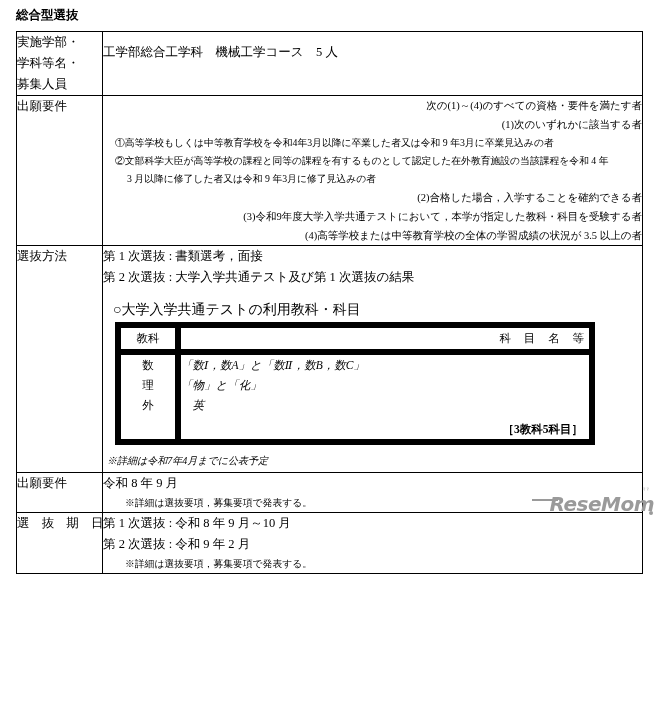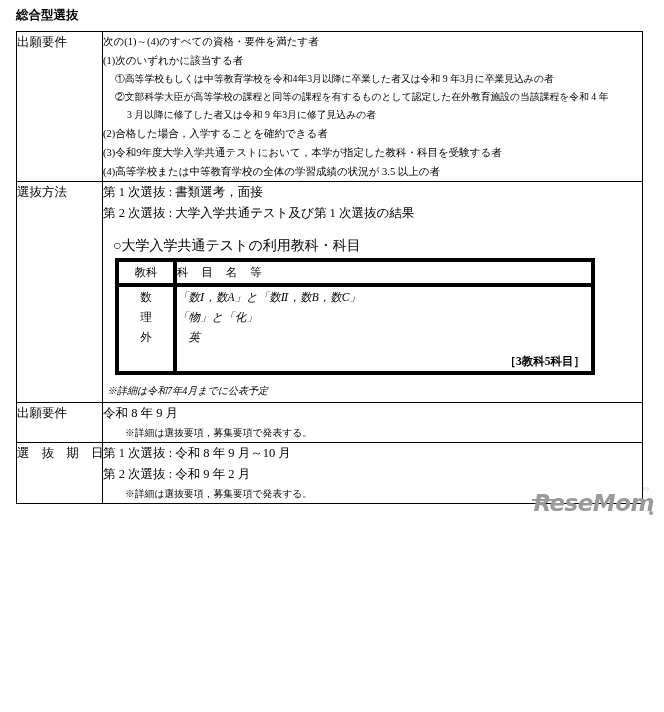--- a/index.html
+++ b/index.html
@@ -65,20 +65,21 @@
   }
 
   .line {
     font-size: 12.5px;
     line-height: 21px;
     white-space: nowrap;
   }
   .line.sm {
     font-size: 10.5px;
     line-height: 19px;
+    text-align: right;
   }
   .line.xs {
     font-size: 9.8px;
     line-height: 18px;
   }
 
   .ind1 { padding-left: 0px; }
   .ind2 { padding-left: 12px; }
   .ind3 { padding-left: 24px; }
   .ind-note { padding-left: 22px; }
@@ -94,33 +95,33 @@
 
   table.subject-table {
     border-collapse: collapse;
     table-layout: fixed;
     margin-left: 12px;
     margin-top: 2px;
     width: 480px;
   }
   table.subject-table td,
   table.subject-table th {
-    border: 4px solid #000000;
+    border: 6px solid #000000;
     padding: 0;
     font-weight: normal;
   }
   .st-head-subject {
     width: 54px;
     text-align: center;
     font-size: 11.5px;
     line-height: 21px;
     padding: 1px 0;
   }
   .st-head-name {
-    text-align: left;
+    text-align: right;
     font-size: 11.5px;
     line-height: 21px;
     letter-spacing: 5px;
     padding: 1px 0 1px 5px;
   }
   .st-body-subjects {
     padding: 4px 0 6px 0;
     vertical-align: top;
   }
   .st-body-names {
@@ -162,21 +163,21 @@
     right: 8px;
     bottom: 8px;
     width: 118px;
     height: 34px;
   }
   .wm-text {
     position: absolute;
     right: 2px;
     bottom: 4px;
     font-family: "DejaVu Sans", "Liberation Sans", sans-serif;
-    font-size: 23px;
+    font-size: 20px;
     font-weight: bold;
     font-style: italic;
     color: #9a9a9a;
     letter-spacing: -0.5px;
     white-space: nowrap;
   }
   .wm-dot {
     position: absolute;
     right: 3px;
     bottom: 5px;
@@ -206,20 +207,32 @@
 </head>
 <body>
 
 <div class="page">
 
   <div class="doc-title">総合型選抜</div>
 
   <table class="main-table">
     <tbody>
 
+      <tr>
+        <td class="label-cell">
+          <div class="line">実施学部・</div>
+          <div class="line">学科等名・</div>
+          <div class="line">募集人員</div>
+        </td>
+        <td class="value-cell">
+          <div class="vgap"></div>
+          <div class="line">工学部総合工学科　機械工学コース　5 人</div>
+          <div class="vgap"></div>
+        </td>
+      </tr>
 
       <tr>
         <td class="label-cell">
           <div class="line">出願要件</div>
         </td>
         <td class="value-cell">
           <div class="line sm ind1">次の(1)～(4)のすべての資格・要件を満たす者</div>
           <div class="line sm ind1">(1)次のいずれかに該当する者</div>
           <div class="line xs ind2">①高等学校もしくは中等教育学校を令和4年3月以降に卒業した者又は令和 9 年3月に卒業見込みの者</div>
           <div class="line xs ind2">②文部科学大臣が高等学校の課程と同等の課程を有するものとして認定した在外教育施設の当該課程を令和 4 年</div>

